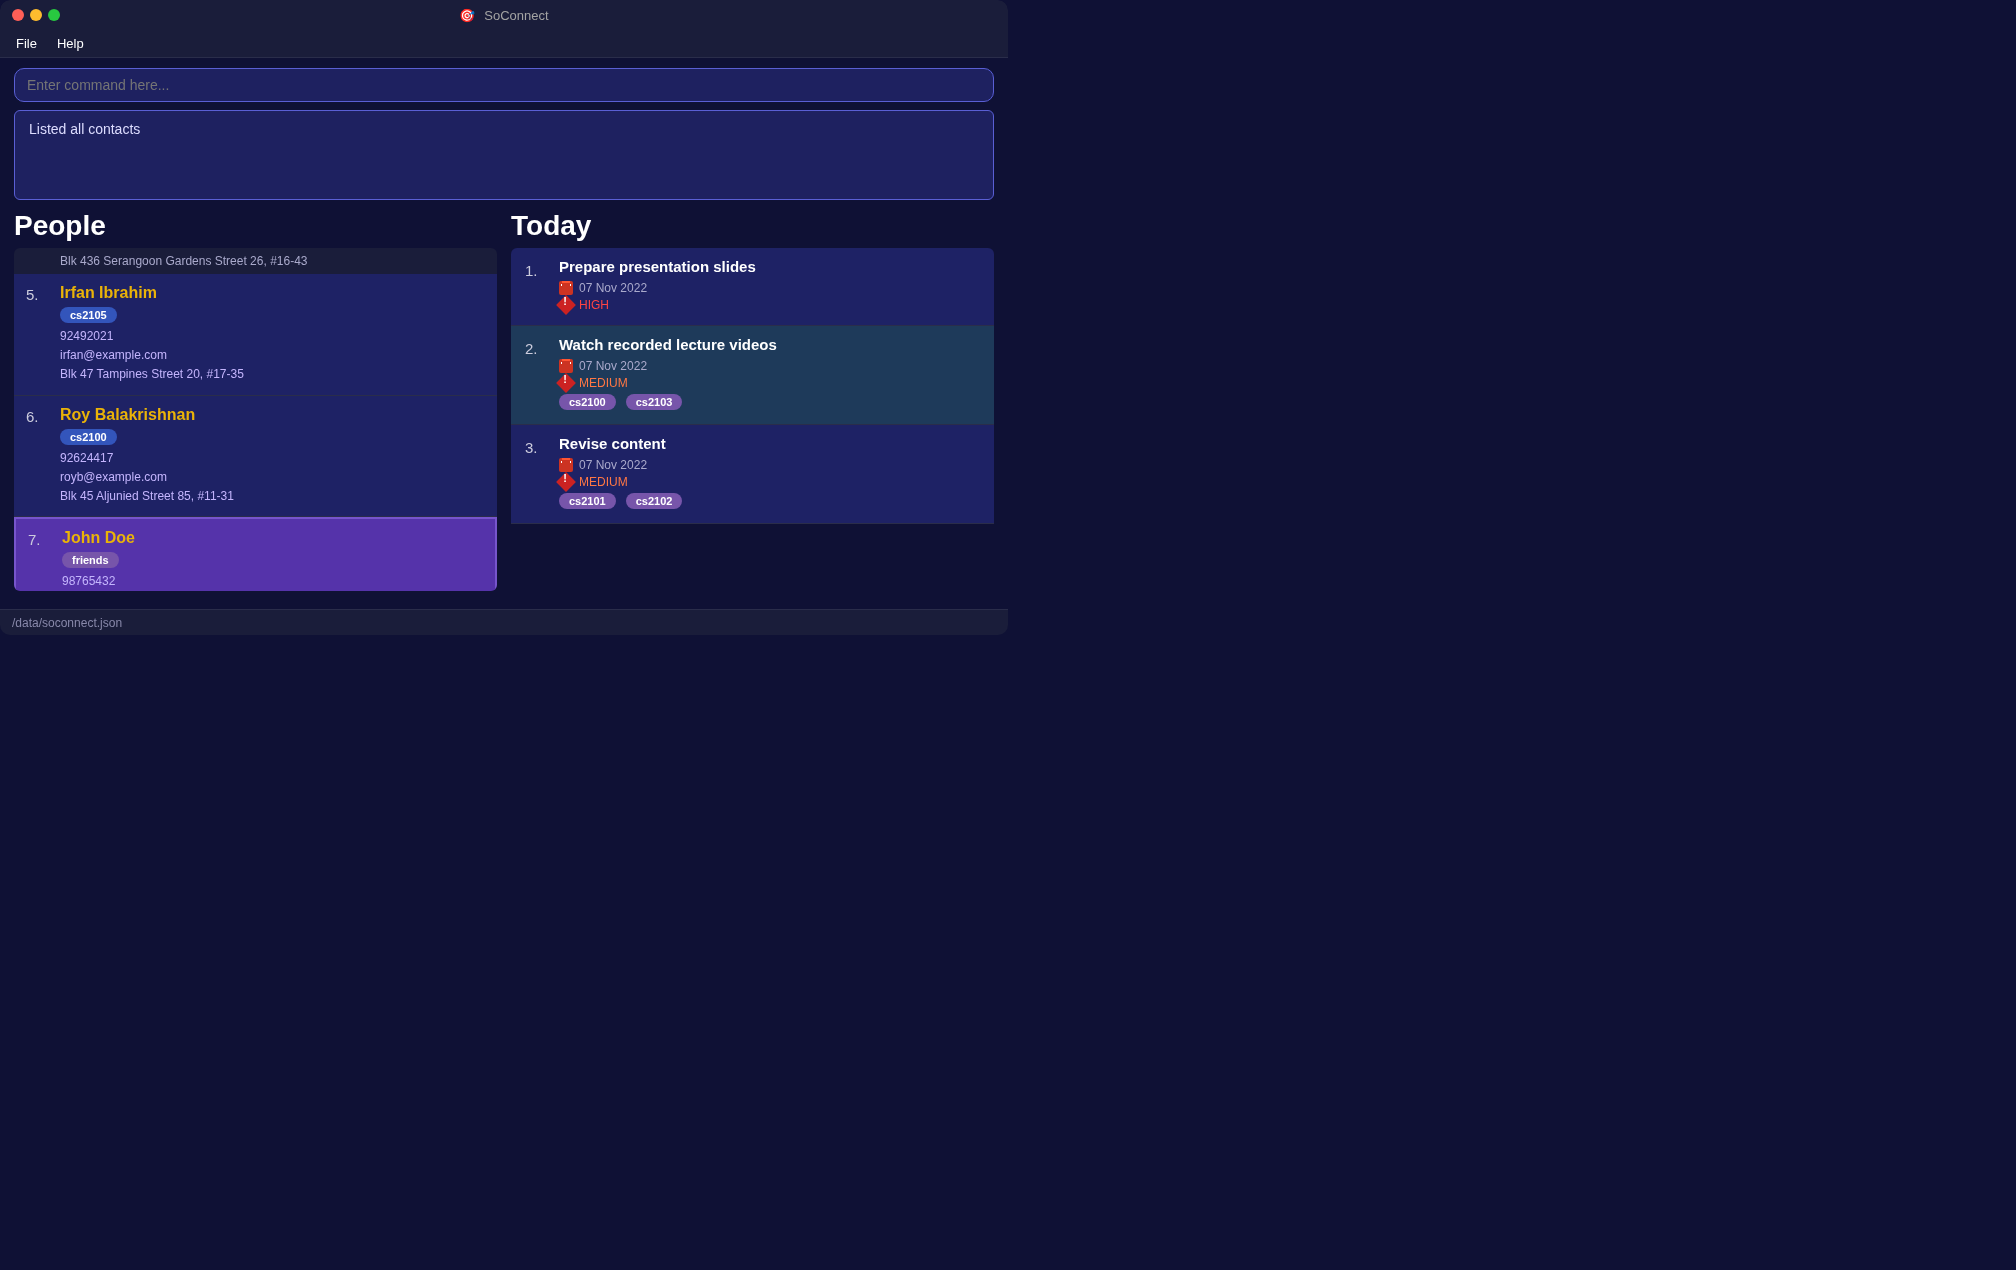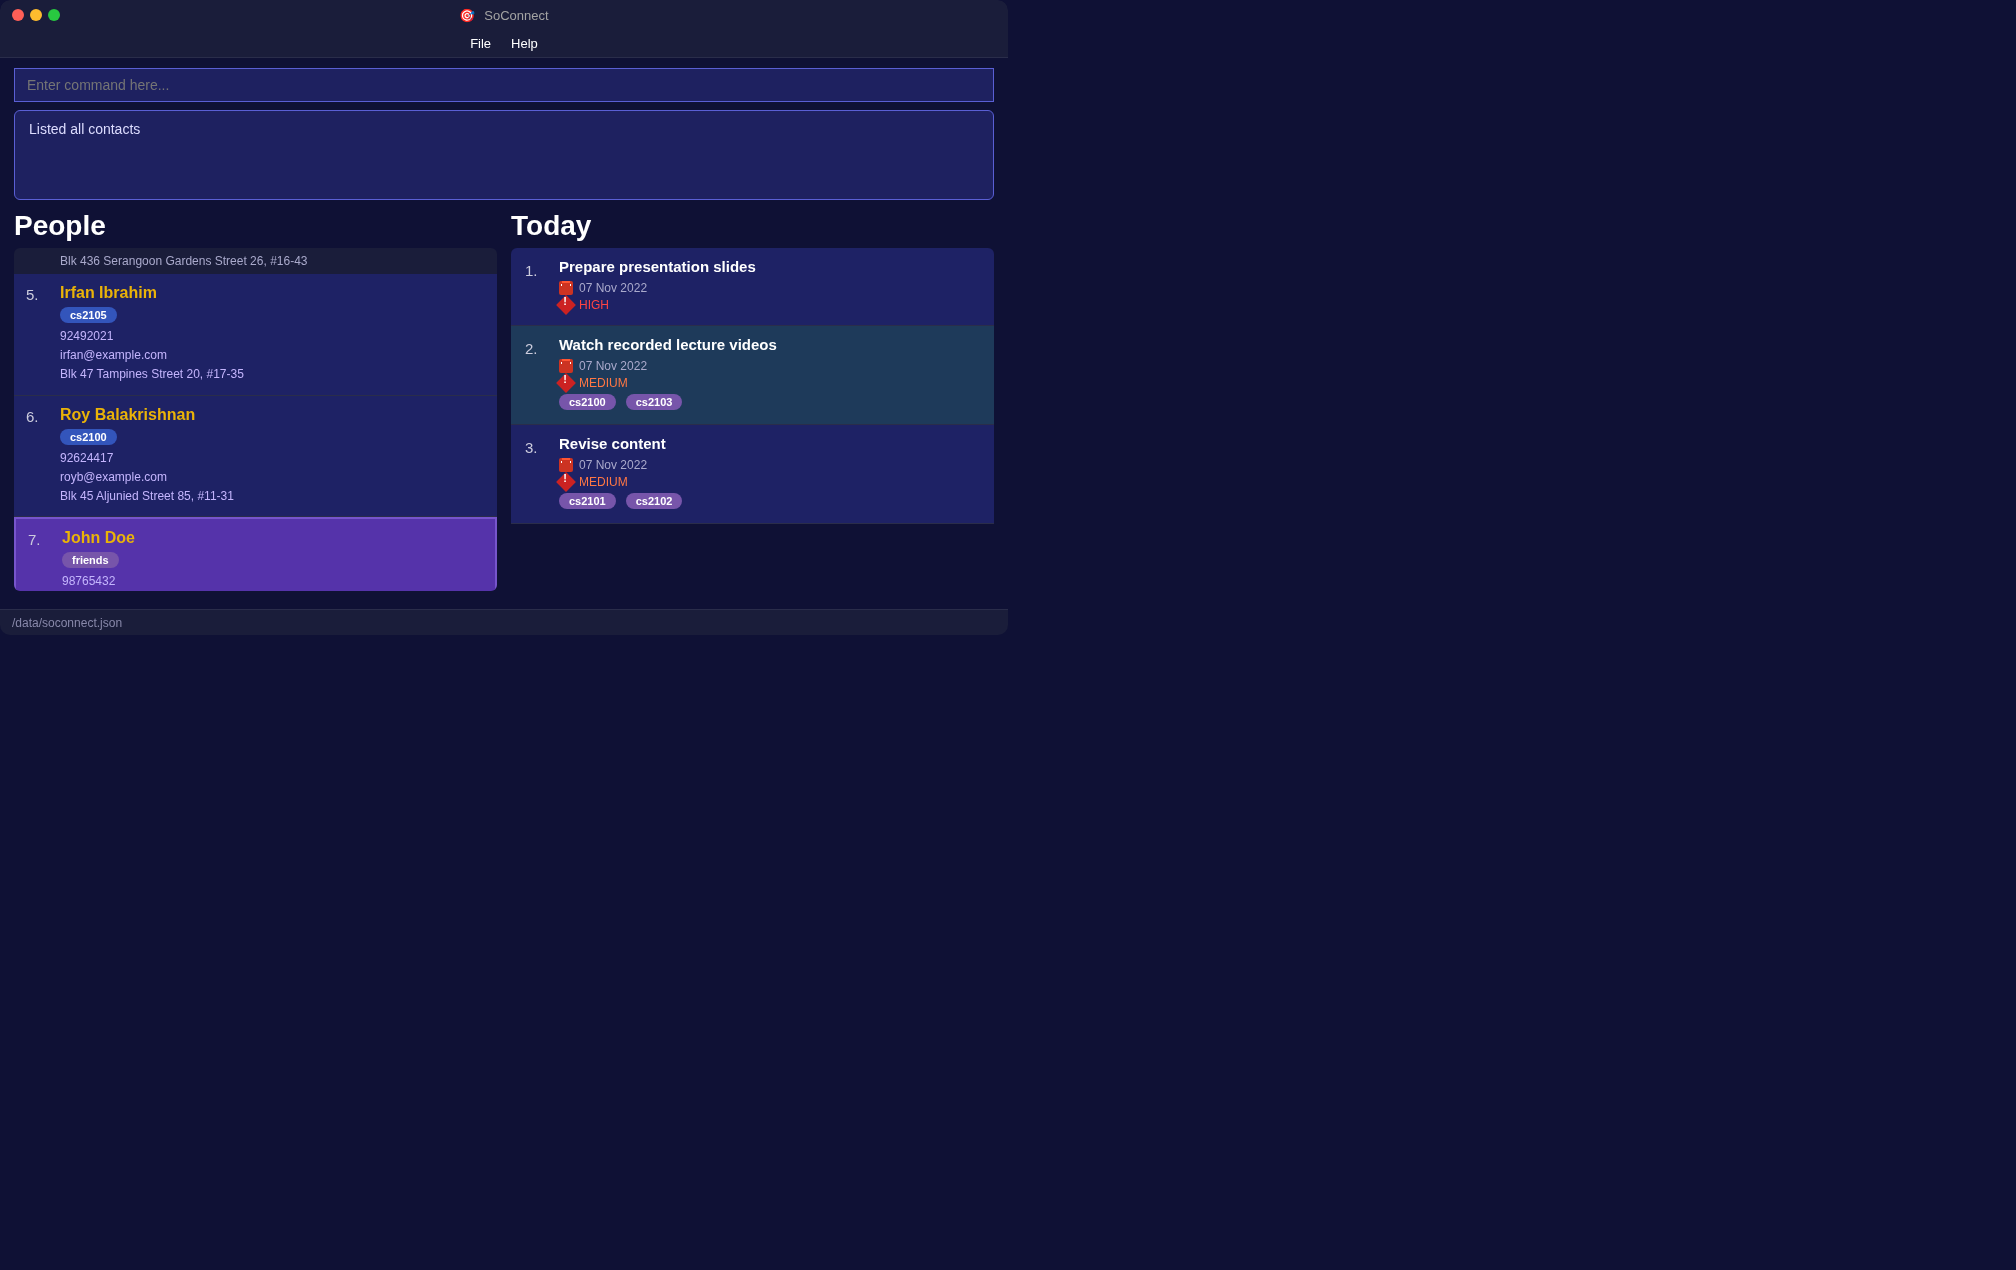--- a/index.html
+++ b/index.html
@@ -51,37 +51,36 @@
 
     
     .menubar {
       background: #1a1d3a;
       height: 28px;
       display: flex;
       align-items: center;
       padding: 0 16px;
       gap: 20px;
       border-bottom: 1px solid #2a2d4a;
-      justify-content: center;
     }
     .menubar-item {
       font-size: 13px;
       color: #ffffff;
       cursor: pointer;
     }
 
     
     .command-area {
       padding: 10px 14px 8px 14px;
     }
     .command-input {
       width: 100%;
       background: #1e2160;
       border: 1.5px solid #5a5fd4;
-      border-radius: 0;
+      border-radius: 10px;
       padding: 8px 12px;
       color: #aaaadd;
       font-size: 14px;
       outline: none;
     }
 
     
     .output-box {
       margin: 0 14px;
       background: #1e2160;

